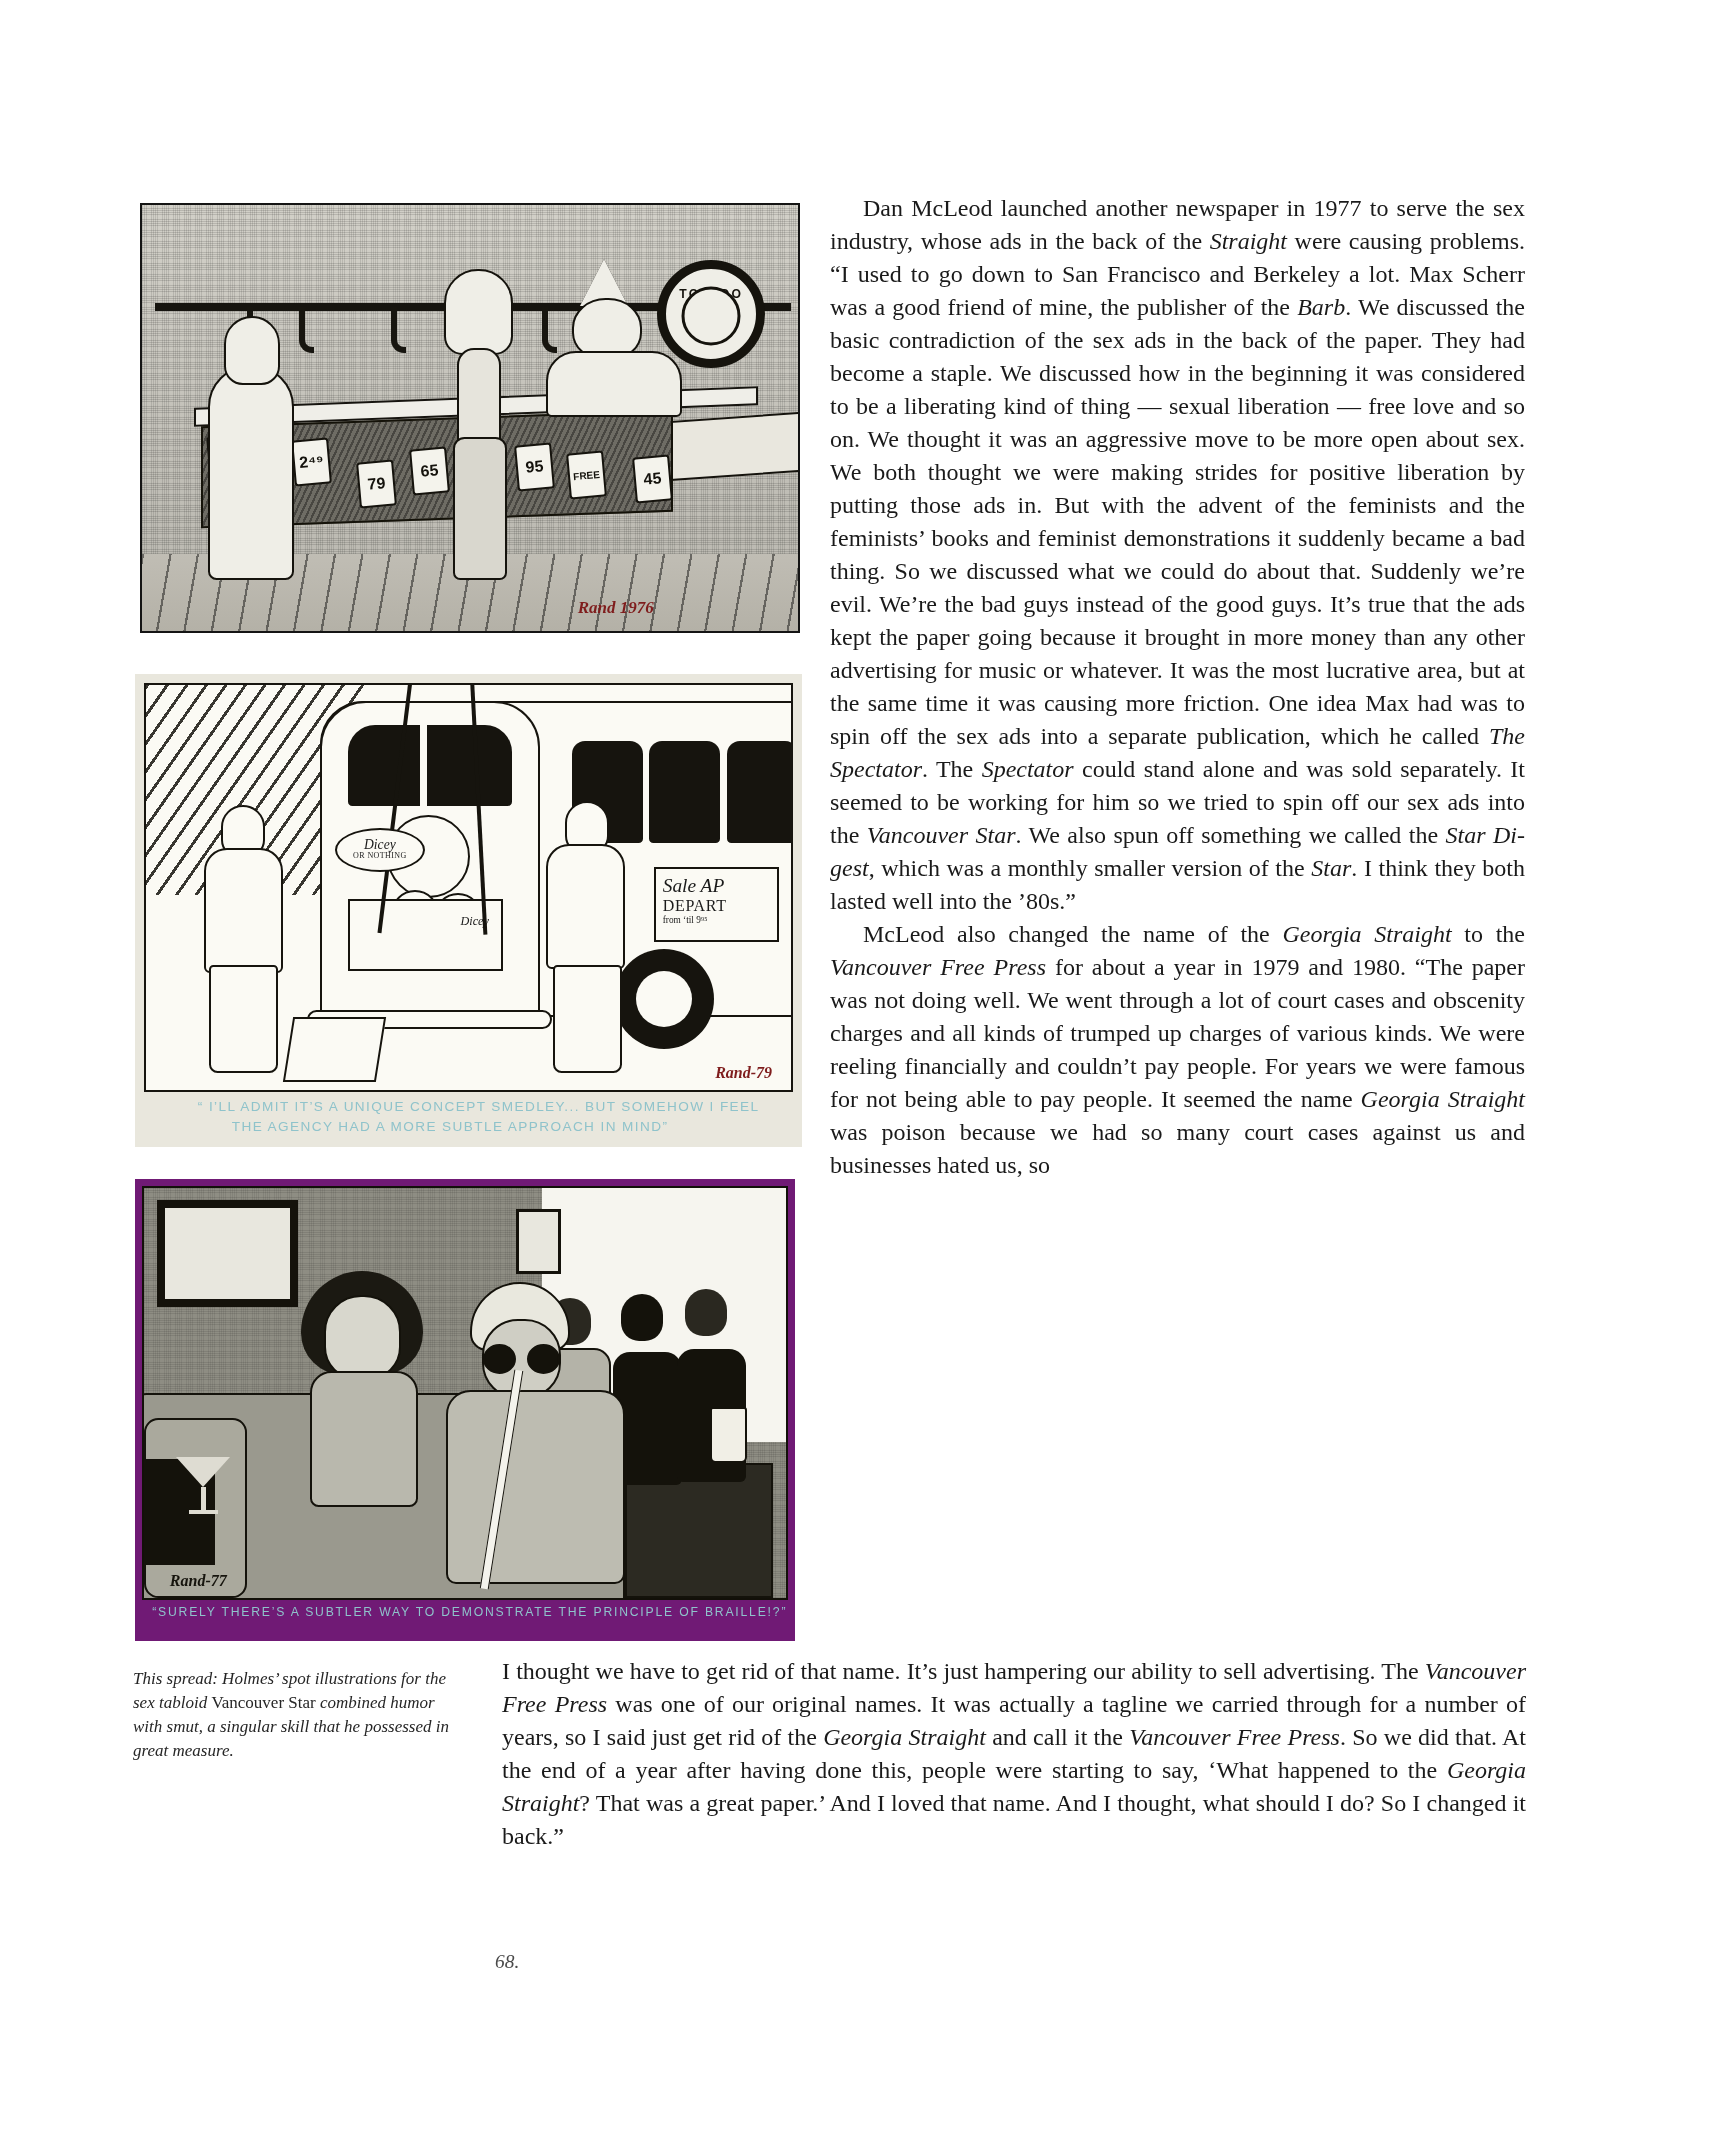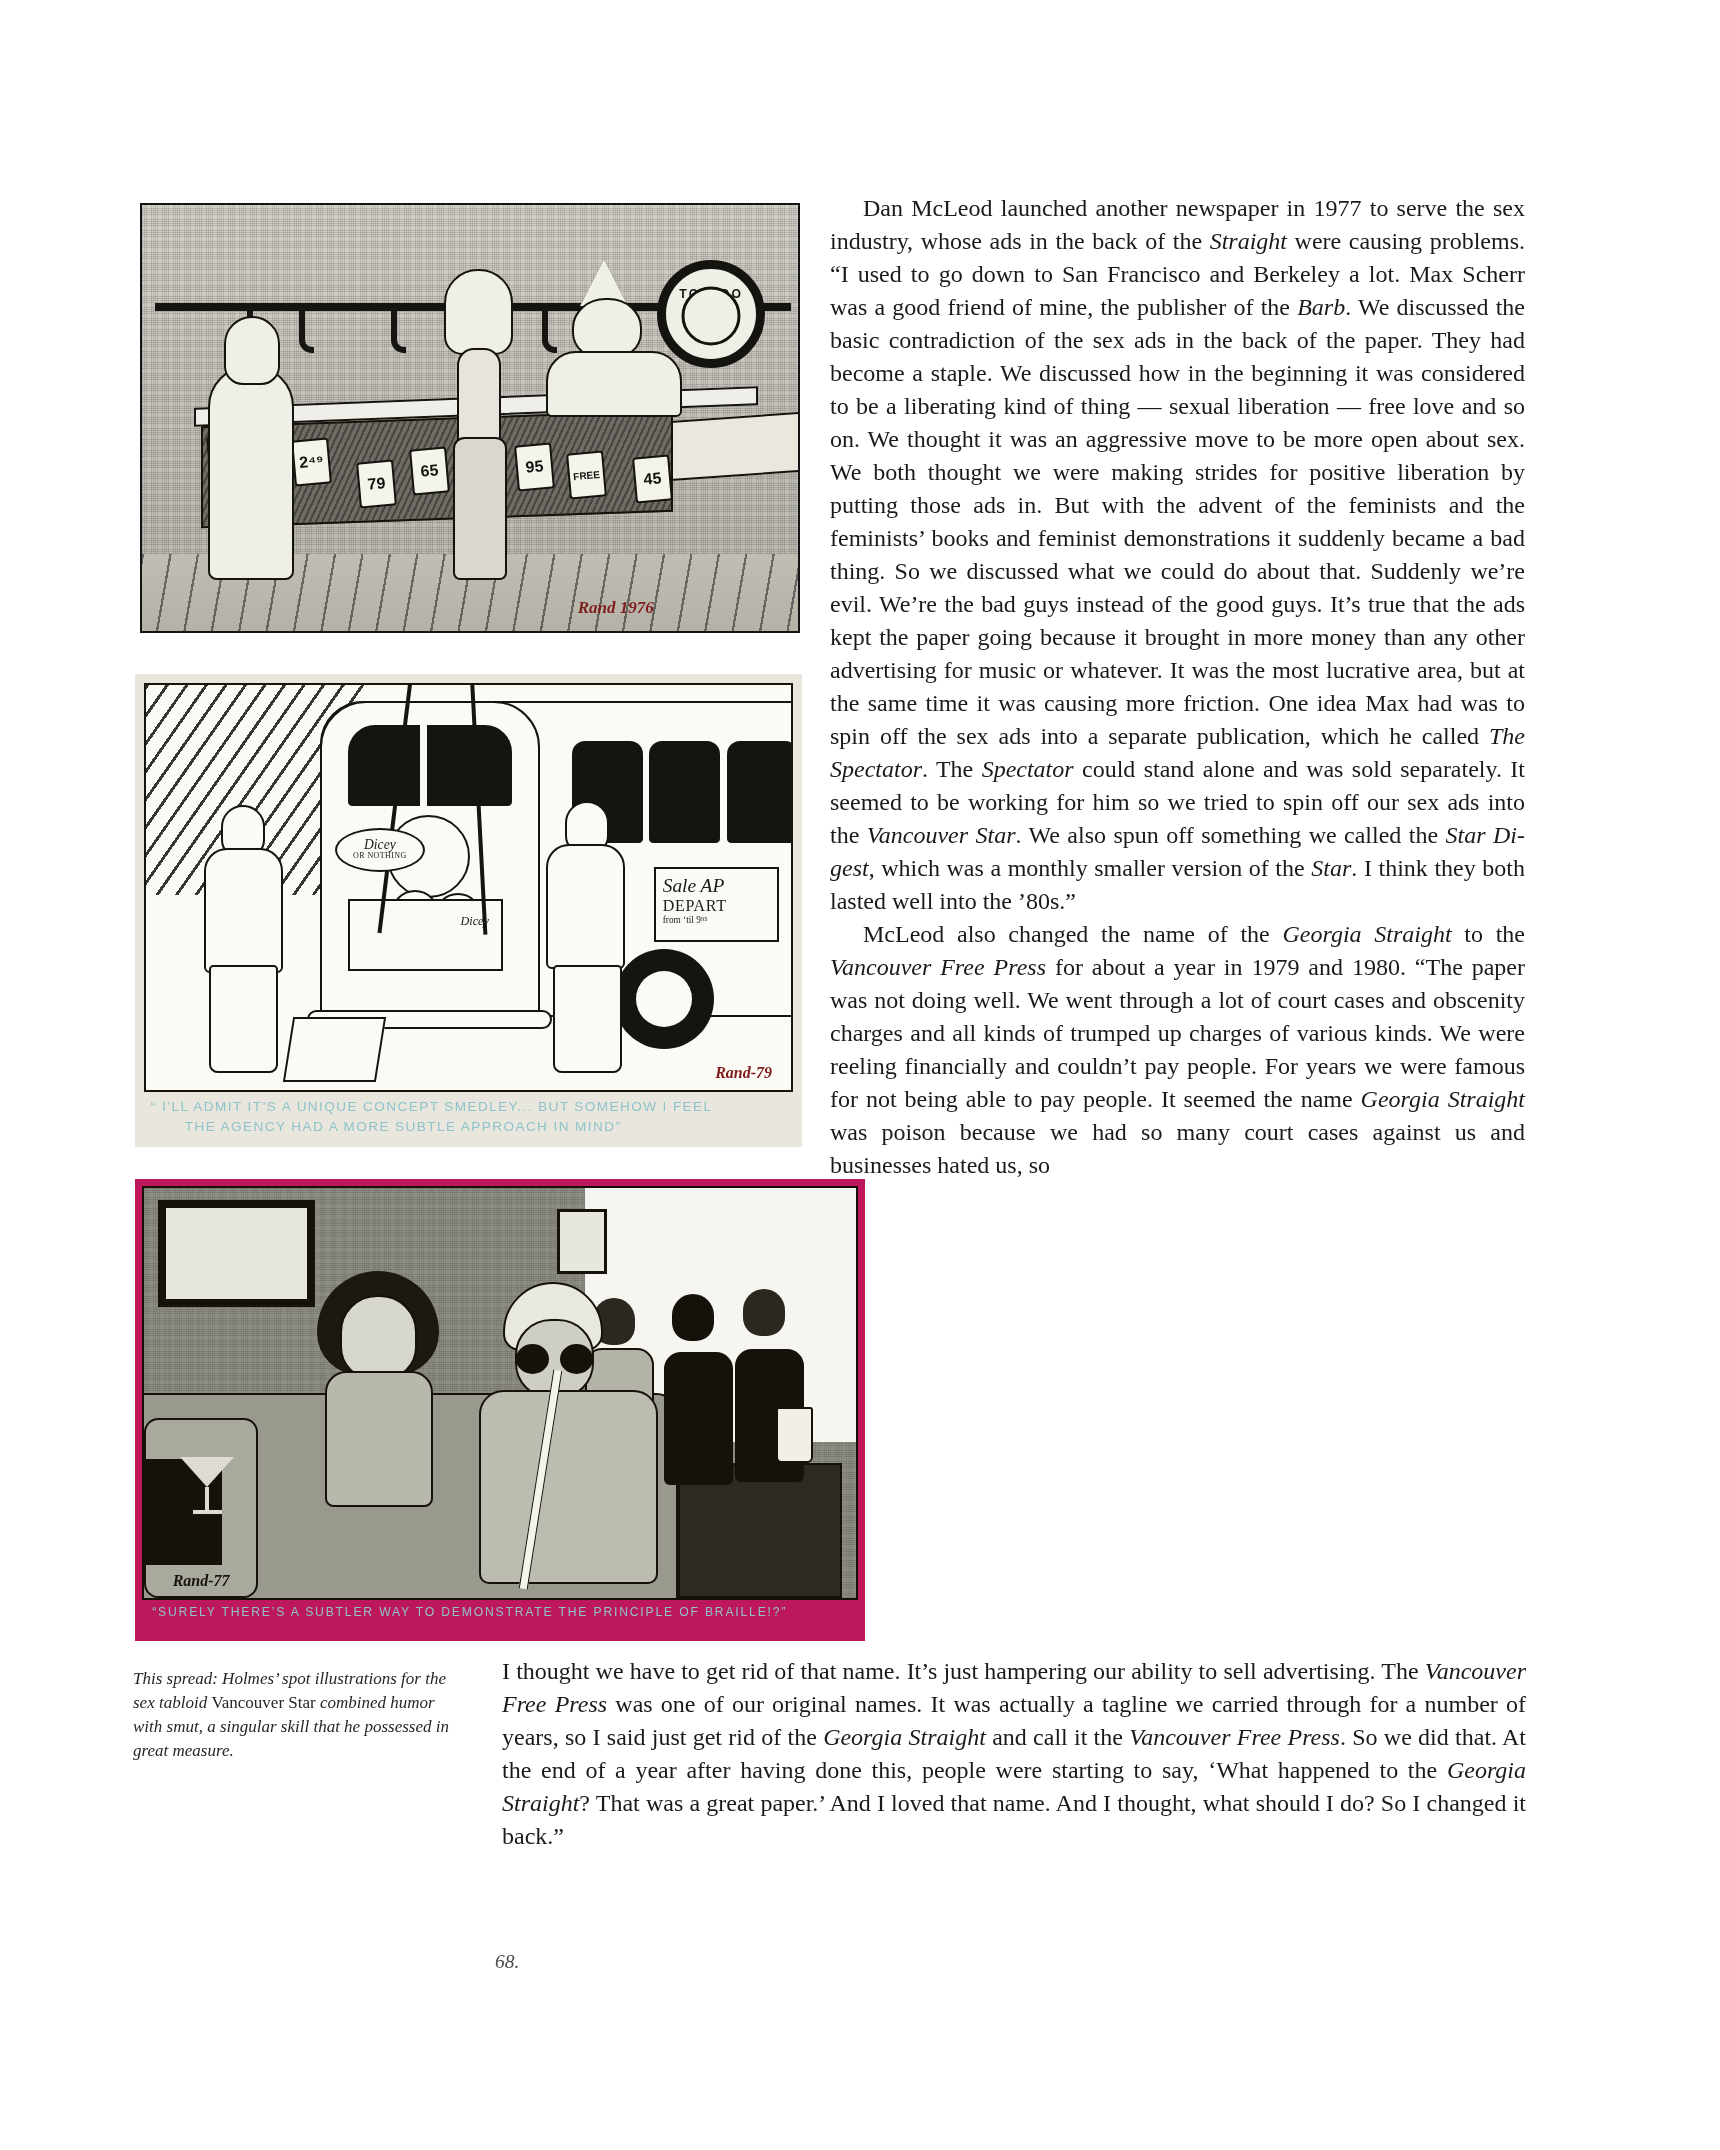--- a/index.html
+++ b/index.html
@@ -463,30 +463,31 @@
     font-family: "Liberation Sans", sans-serif;
     color: #8fc3cb;
     letter-spacing: 1.4px;
     text-transform: uppercase;
     line-height: 1.45;
     font-size: 13.6px;
   }
   #illo2 .caption-hand {
     margin-top: 5.7px;
     padding-left: 7.2px;
+    margin-left: 47px;
   }
   #illo2 .caption-hand .ln2 { padding-left: 34px; display:block; }
 
   
   #illo3 {
     left: 135px;
     top: 1179px;
-    width: 730px;
+    width: 660px;
     height: 462px;
-    background: #be185d;
+    background: #701a75;
     padding: 7.2px 7.2px 0 7.2px;
     box-sizing: border-box;
   }
   #illo3 .panel {
     position: relative;
     width: 100%;
     height: 414px;
     background: #8e8d83;
     border: 2.2px solid #121009;
     box-sizing: border-box;

